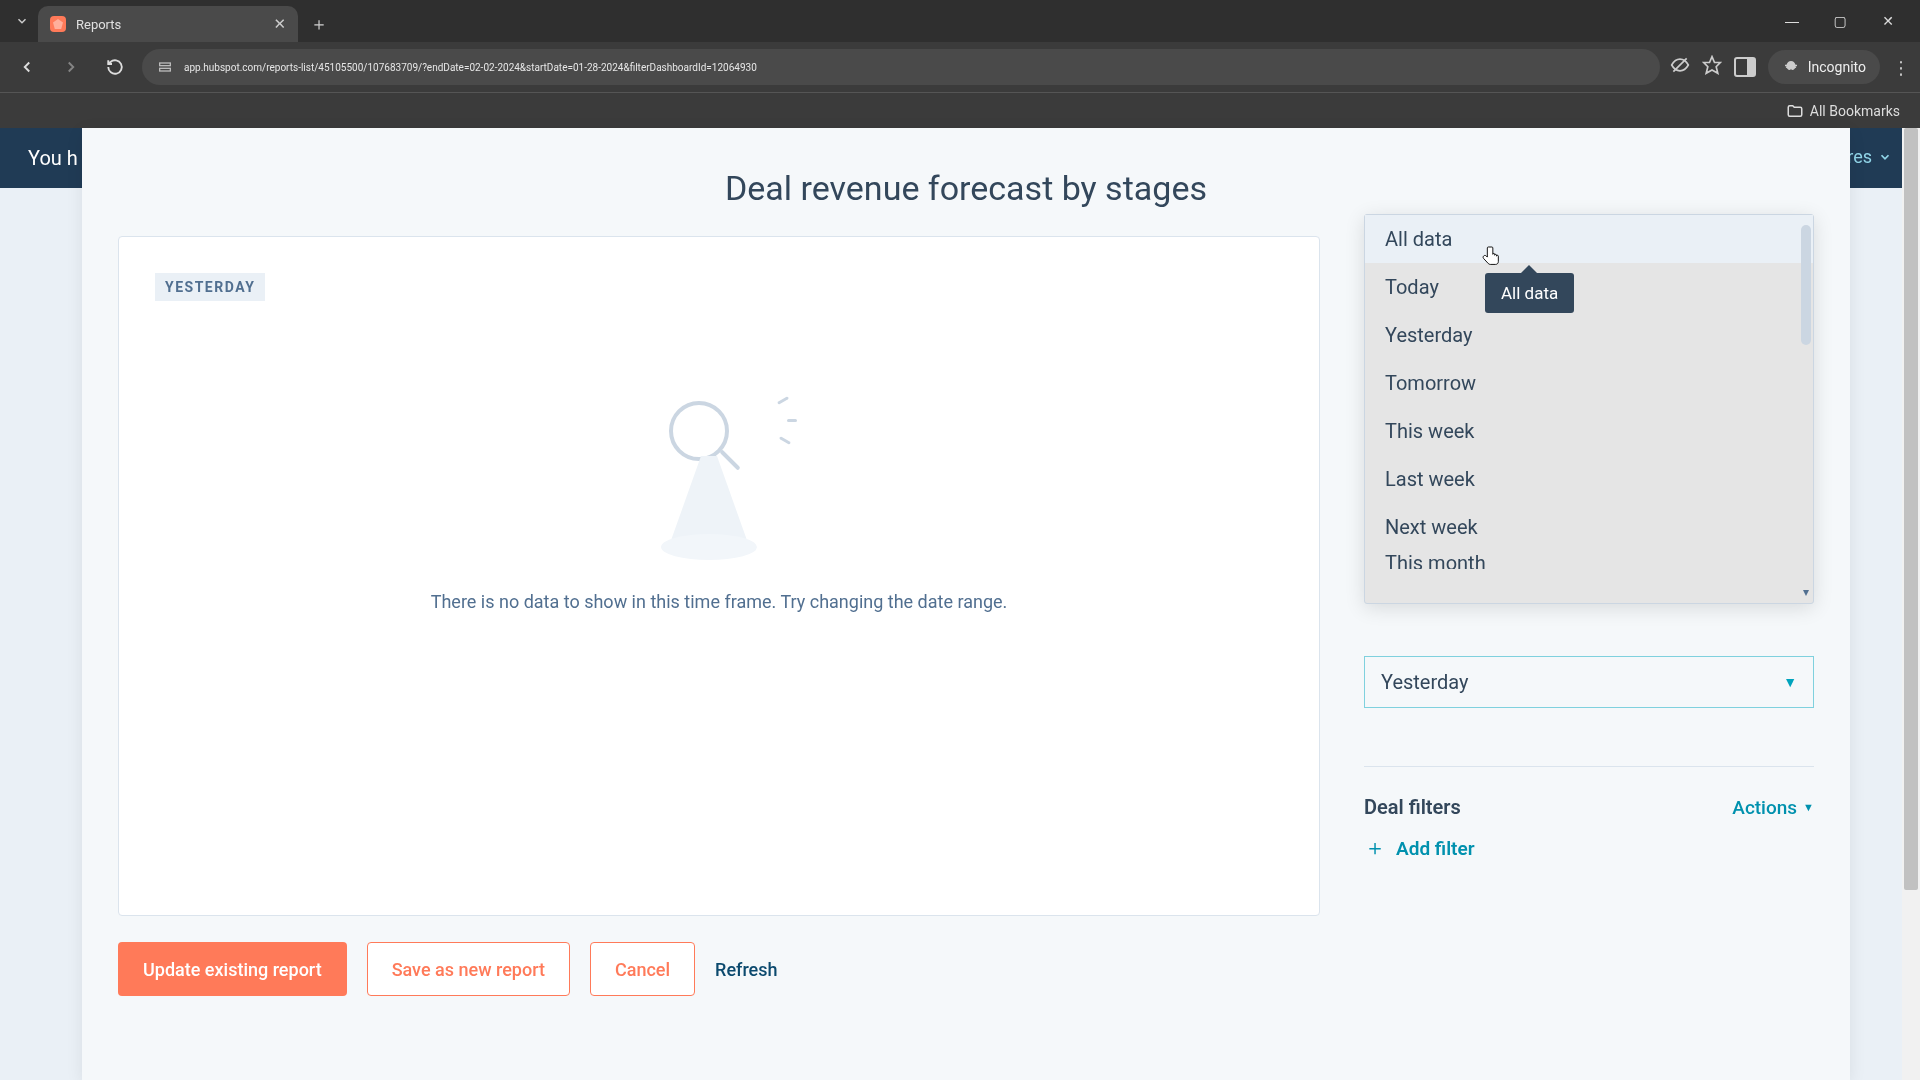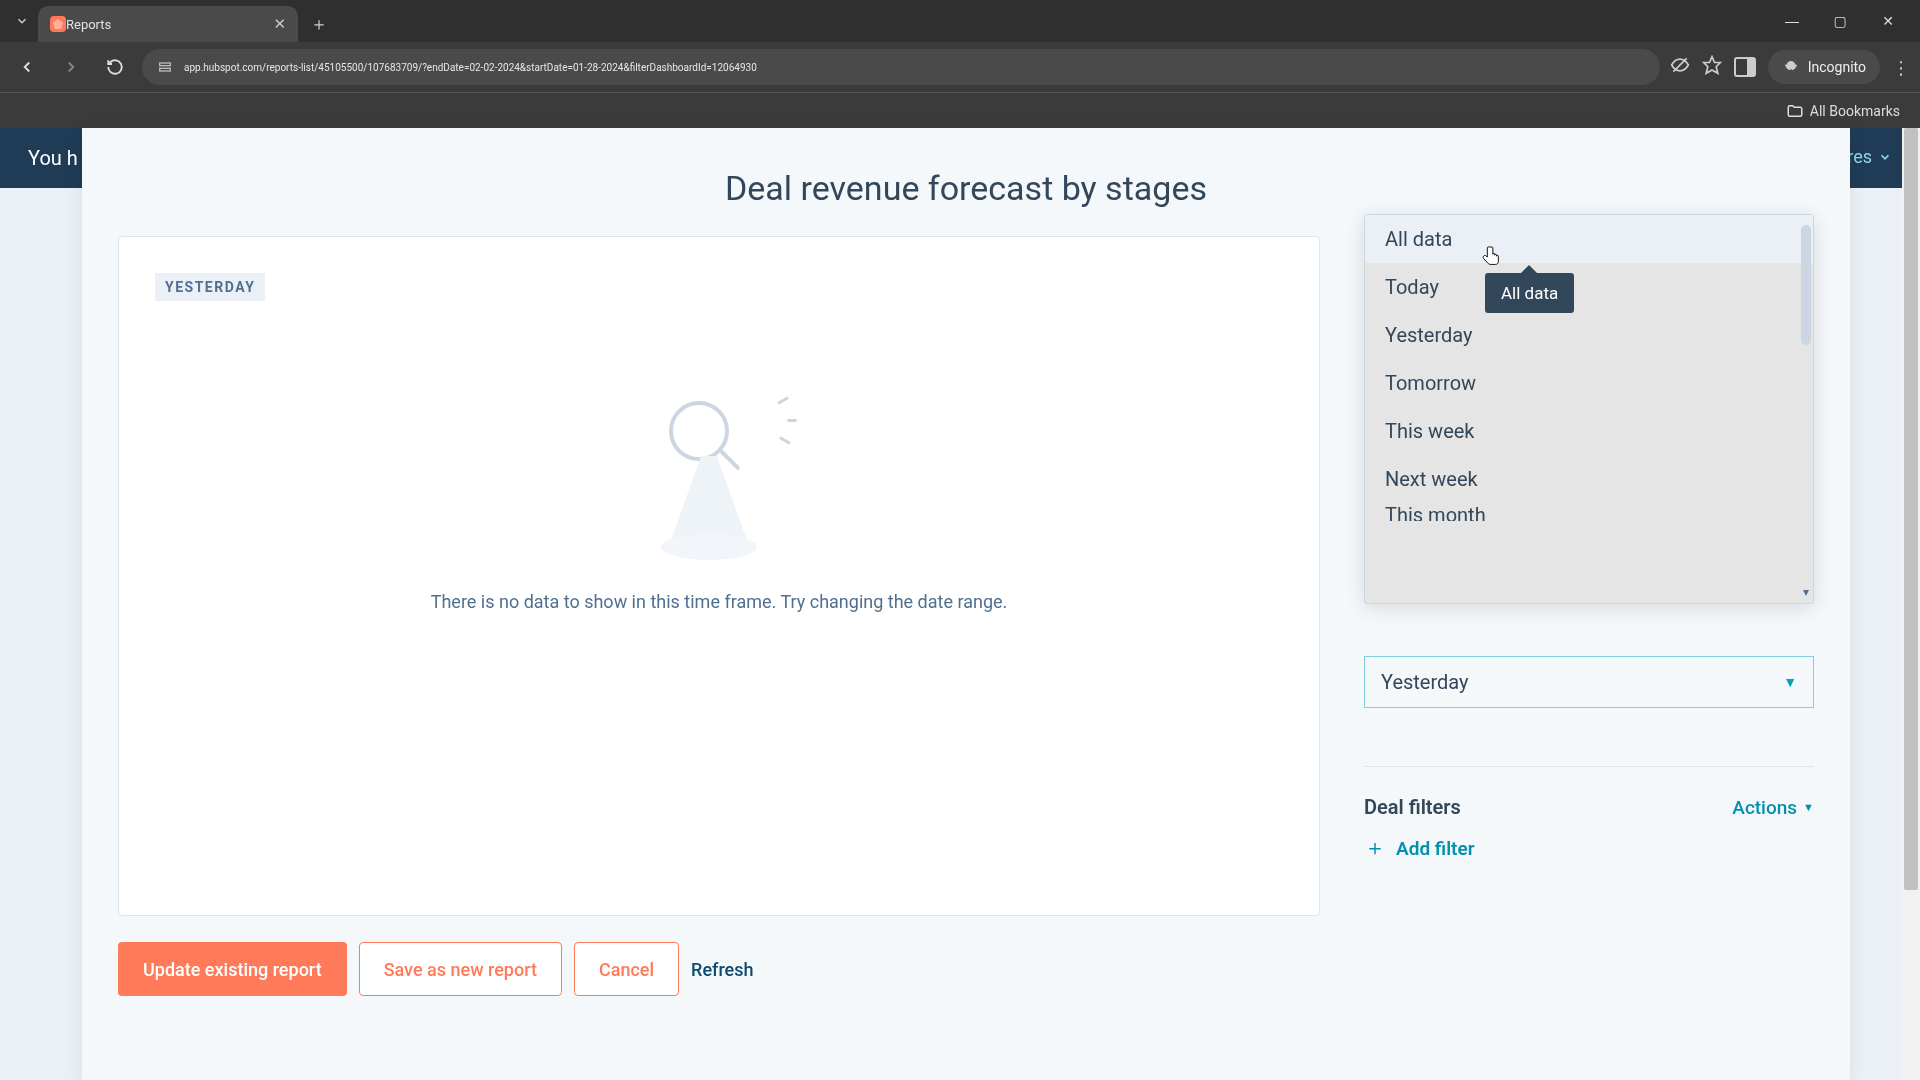--- a/index.html
+++ b/index.html
@@ -2,21 +2,21 @@
 <html><head>
   <meta charset="utf-8">
   <style>
     * { box-sizing: border-box; margin: 0; padding: 0; font-family: -apple-system, BlinkMacSystemFont, "Segoe UI", Roboto, sans-serif; }
     body { width: 1920px; height: 1080px; background: #2f2f2f; overflow: hidden; position: relative; }
     
     
     .browser-chrome { background: #2f2f2f; height: 128px; display: flex; flex-direction: column; }
     .tab-bar { height: 42px; display: flex; align-items: center; padding: 0 4px; gap: 2px; }
     .tab-search { width: 28px; height: 28px; border-radius: 6px; display:flex; align-items:center; justify-content:center; color:#bbb; margin-left: 4px; cursor:pointer;}
-    .tab { background: #4a4a4a; height: 36px; border-radius: 10px 10px 0 0; display: flex; align-items: center; padding: 0 12px; min-width: 260px; color: #e0e0e0; font-size: 13px; margin-top: 6px; }
+    .tab { background: #4a4a4a; height: 36px; border-radius: 10px 10px 0 0; display: flex; align-items: center; padding: 0 12px; gap: 10px; min-width: 260px; color: #e0e0e0; font-size: 13px; margin-top: 6px; }
     .tab .fav { width:16px; height:16px; border-radius: 4px; background: #ff7a59; display:inline-block; position:relative;}
     .tab .fav::after { content:""; position:absolute; inset:3px; background: #fff; clip-path: polygon(50% 0, 100% 35%, 82% 100%, 18% 100%, 0 35%); opacity:.4;}
     .tab .close-x { margin-left:auto; color:#ccc; font-size:15px; cursor:pointer;}
     .new-tab { color:#ccc; font-size:18px; padding: 0 10px; cursor:pointer; margin-top:6px;}
     .win-controls { margin-left:auto; display:flex; gap:20px; padding-right: 14px; color:#ddd; }
     .win-controls span { cursor:pointer; font-size:14px; font-family: "Segoe UI Symbol", sans-serif; display:inline-flex; width:28px; height:28px; align-items:center; justify-content:center;}
     
     .addr-bar { height: 50px; background:#3b3b3b; display:flex; align-items:center; padding: 0 10px; gap: 10px;}
     .nav-btn { width:34px; height:34px; border-radius:50%; display:flex; align-items:center; justify-content:center; color:#ccc; cursor:pointer; font-size:16px;}
     .nav-btn.disabled { opacity:.45; cursor:default;}
@@ -61,21 +61,21 @@
     .select-box { position:absolute; top: 420px; left:0; right:0; height:52px; border:1px solid #7fd1de; background:#f5f8fa; display:flex; align-items:center; justify-content:space-between; padding:0 16px; color:#33475b; font-size:20px; cursor:pointer;}
     .select-box .caret { color:#00a4bd; font-size:14px;}
     
     .filter-section { position:absolute; top: 530px; left:0; right:0; border-top:1px solid #dbe4ed; padding-top:28px;}
     .filter-head { display:flex; justify-content:space-between; align-items:center; margin-bottom:14px;}
     .filter-title { font-size:20px; font-weight:600; color:#33475b;}
     .actions-link { color:#0091ae; font-size:19px; font-weight:500; display:flex; align-items:center; gap:6px; cursor:pointer;}
     .add-filter { color:#0091ae; font-size:19px; font-weight:600; display:flex; align-items:center; gap:10px; cursor:pointer;}
     .plus { font-size:22px; font-weight:400;}
     
-    .btn-row { display:flex; gap:12px; align-items:center; margin-top: 26px;}
+    .btn-row { display:flex; gap:20px; align-items:center; margin-top: 26px;}
     .btn { height:54px; padding: 0 24px; border-radius:4px; font-size:18px; font-weight:500; cursor:pointer; display:flex; align-items:center; border:1px solid transparent;}
     .btn-primary { background:#ff7a59; color:#fff;}
     .btn-outline { background:#fff; border-color:#ff7a59; color:#ff7a59;}
     .refresh-link { color:#0c4a6e; font-size:18px; font-weight:500; cursor:pointer;}
     
     .cursor-hand { position:absolute; top: 30px; left:115px; z-index:30; font-size:22px; pointer-events:none;}
     
     .main-scrollbar { position:absolute; right:0; top:0; bottom:0; width:18px; background:#f1f1f1;}
     .main-thumb { position:absolute; right:2px; top:0; width:14px; height:80%; background:#c1c1c1; border-radius:2px;}
     
@@ -200,20 +200,21 @@
       <div class="side-panel">
         <div class="dropdown">
           <div class="dd-inner">
             <span class="dd-arrow-up">▴</span>
             <ul class="dd-items">
               <li class="hovered">All data</li>
               <li>Today</li>
               <li>Yesterday</li>
               <li>Tomorrow</li>
               <li>This week</li>
+              <li>Last week</li>
               <li>Next week</li>
               <li class="cutoff">This month</li>
             </ul>
             <div class="dd-scrollbar"></div>
             <span class="dd-arrow-down">▾</span>
           </div>
           <div class="tooltip">
             <span>All data</span>
           </div>
           <span class="cursor-hand">

